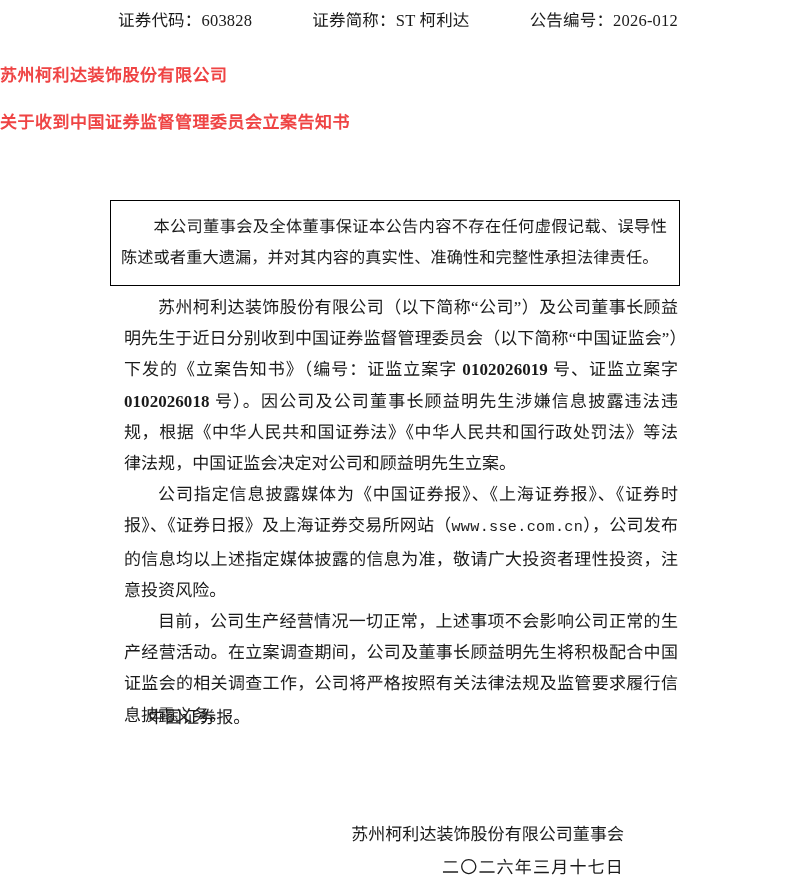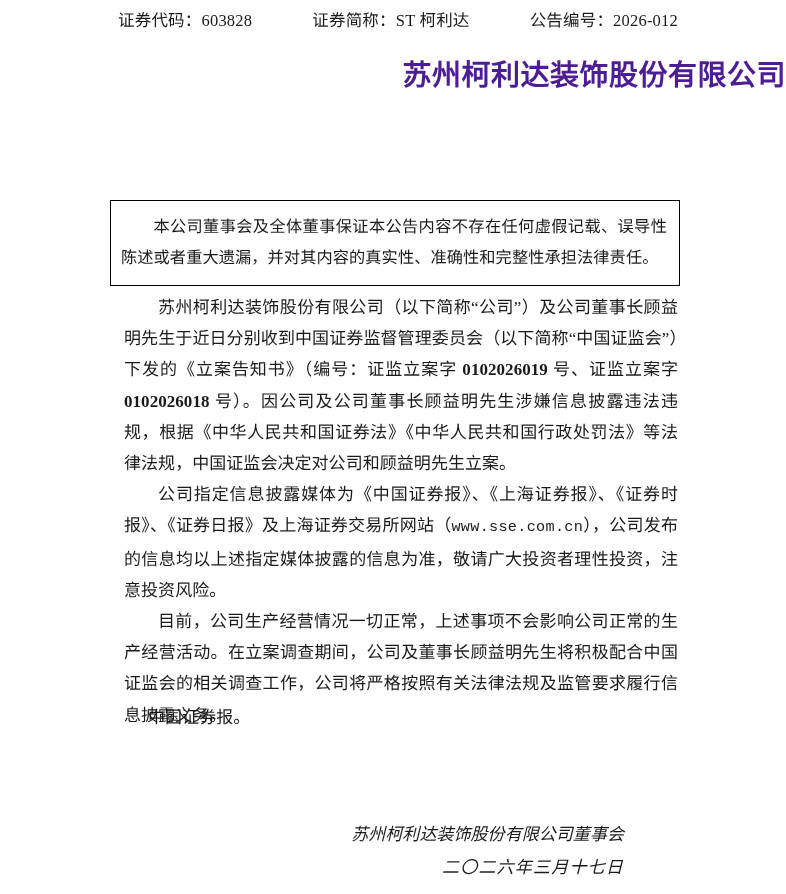--- a/index.html
+++ b/index.html
@@ -44,24 +44,24 @@
   .hdr-code  { margin-right: 0; }
   .hdr-abbr  { margin-left: 26px; }
   .hdr-num   { margin-left: 26px; font-family: Liberation Serif, serif; }
 
   
   .title-block {
     position: absolute;
     left: 0;
     top: 52px;
     width: 786px;
-    text-align: right;
-    color: #4c1d95;
+    text-align: left;
+    color: #ef4444;
     font-weight: bold;
-    font-size: 29px;
+    font-size: 17px;
     line-height: 47px;
     letter-spacing: 0.5px;
   }
   .title-line {
     display: block;
     white-space: nowrap;
   }
 
   
   .notice-box {
@@ -120,38 +120,38 @@
 
   
   .signature {
     position: absolute;
     right: 108px;
     top: 818px;
     text-align: right;
     font-size: 17px;
     line-height: 33px;
     letter-spacing: 0.05px;
-    font-style: italic;
   }
   .sig-line { display: block; white-space: nowrap; }
   .sig-date { letter-spacing: 1.2px; }
 </style>
 </head>
 <body>
 
 <div class="page">
 
   <div class="doc-header">
     <span class="hdr-cell hdr-code">证券代码：603828</span>
     <span class="hdr-cell hdr-abbr">证券简称：ST 柯利达</span>
     <span class="hdr-cell hdr-num">公告编号：2026-012</span>
   </div>
 
   <div class="title-block">
     <span class="title-line">苏州柯利达装饰股份有限公司</span>
+    <span class="title-line">关于收到中国证券监督管理委员会立案告知书</span>
   </div>
 
   <div class="notice-box">
     <p class="notice-text">本公司董事会及全体董事保证本公告内容不存在任何虚假记载、误导性陈述或者重大遗漏，并对其内容的真实性、准确性和完整性承担法律责任。</p>
   </div>
 
   <div class="body-block">
 
     <p class="para">
       <span>苏州柯利达装饰股份有限公司（以下简称“公司”）及公司董事长顾益明先生于近日分别收到中国证券监督管理委员会（以下简称“中国证监会”）下发的《立案告知书》（编号：证监立案字 </span><span class="num">0102026019</span><span> 号、证监立案字 </span><span class="num">0102026018</span><span> 号）。因公司及公司董事长顾益明先生涉嫌信息披露违法违规，根据《中华人民共和国证券法》《中华人民共和国行政处罚法》等法律法规，中国证监会决定对公司和顾益明先生立案。</span>

